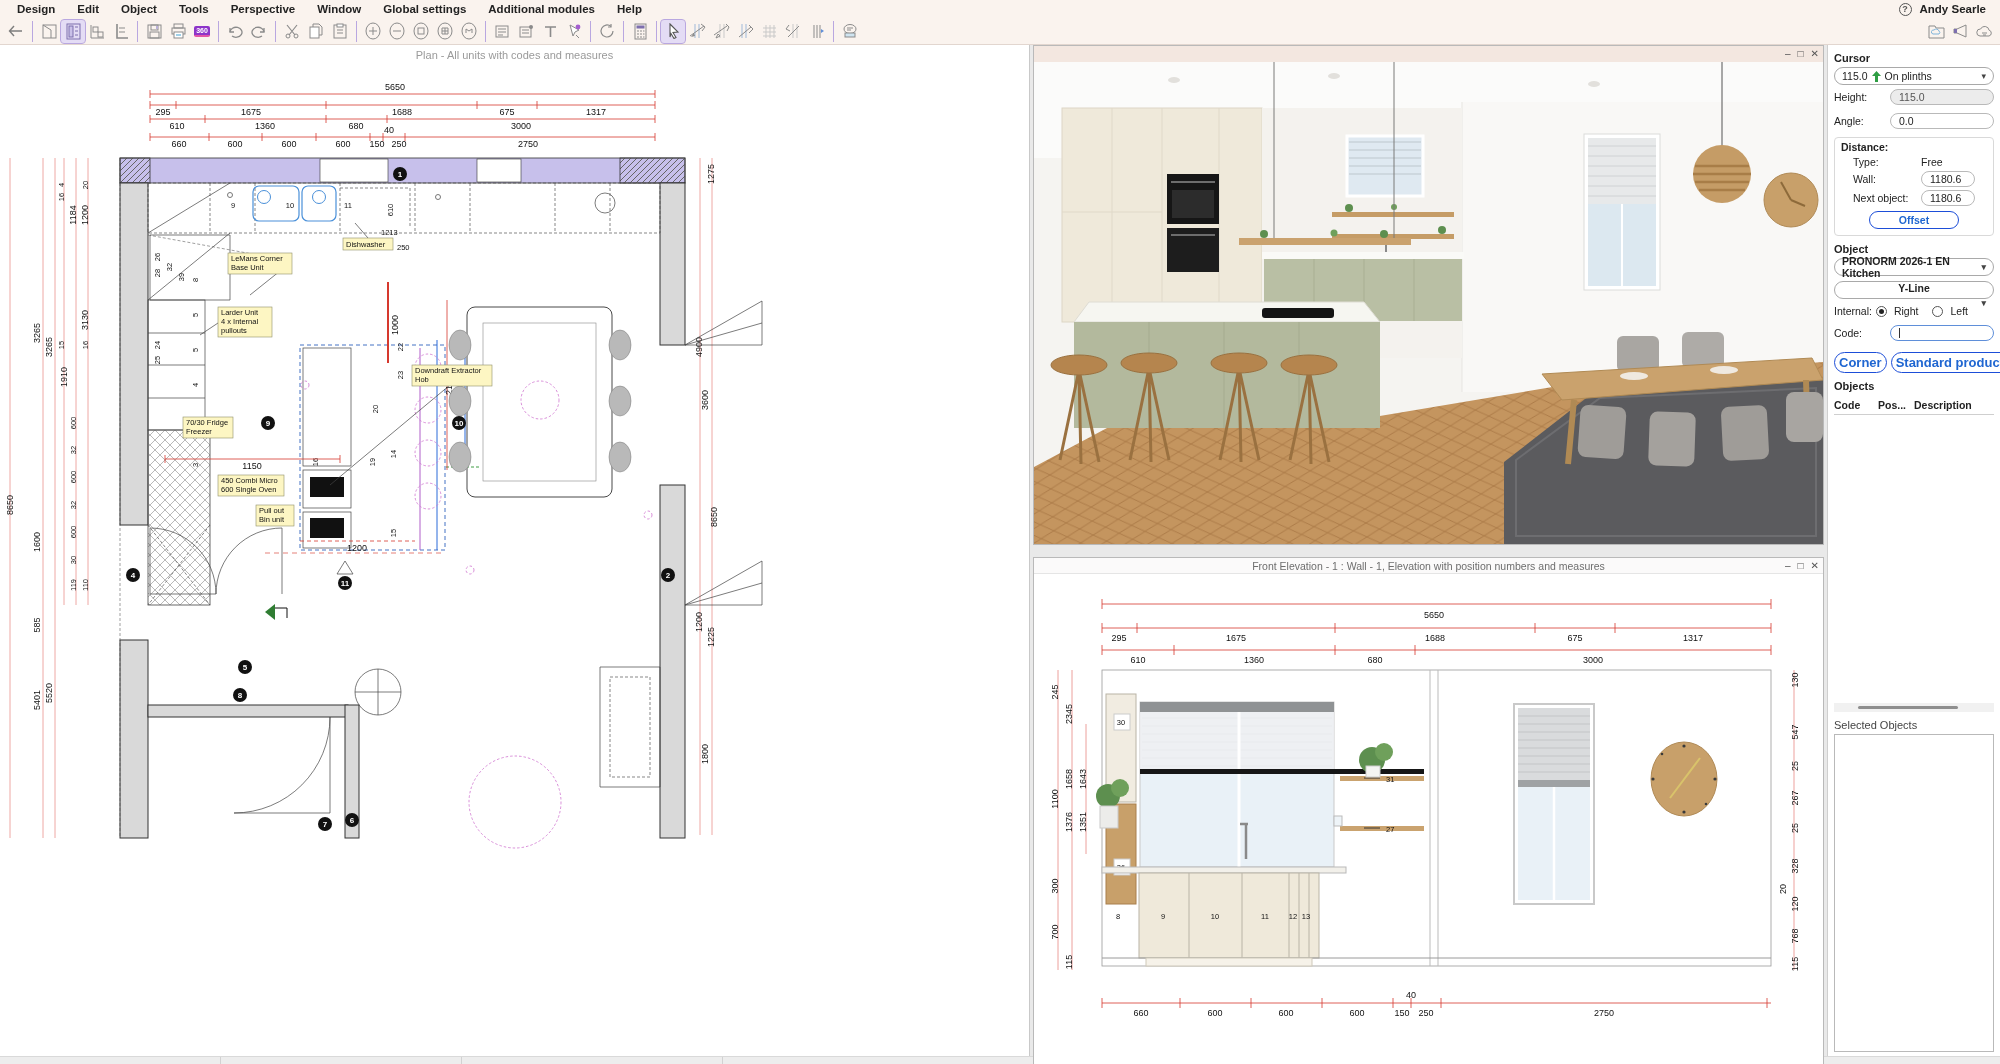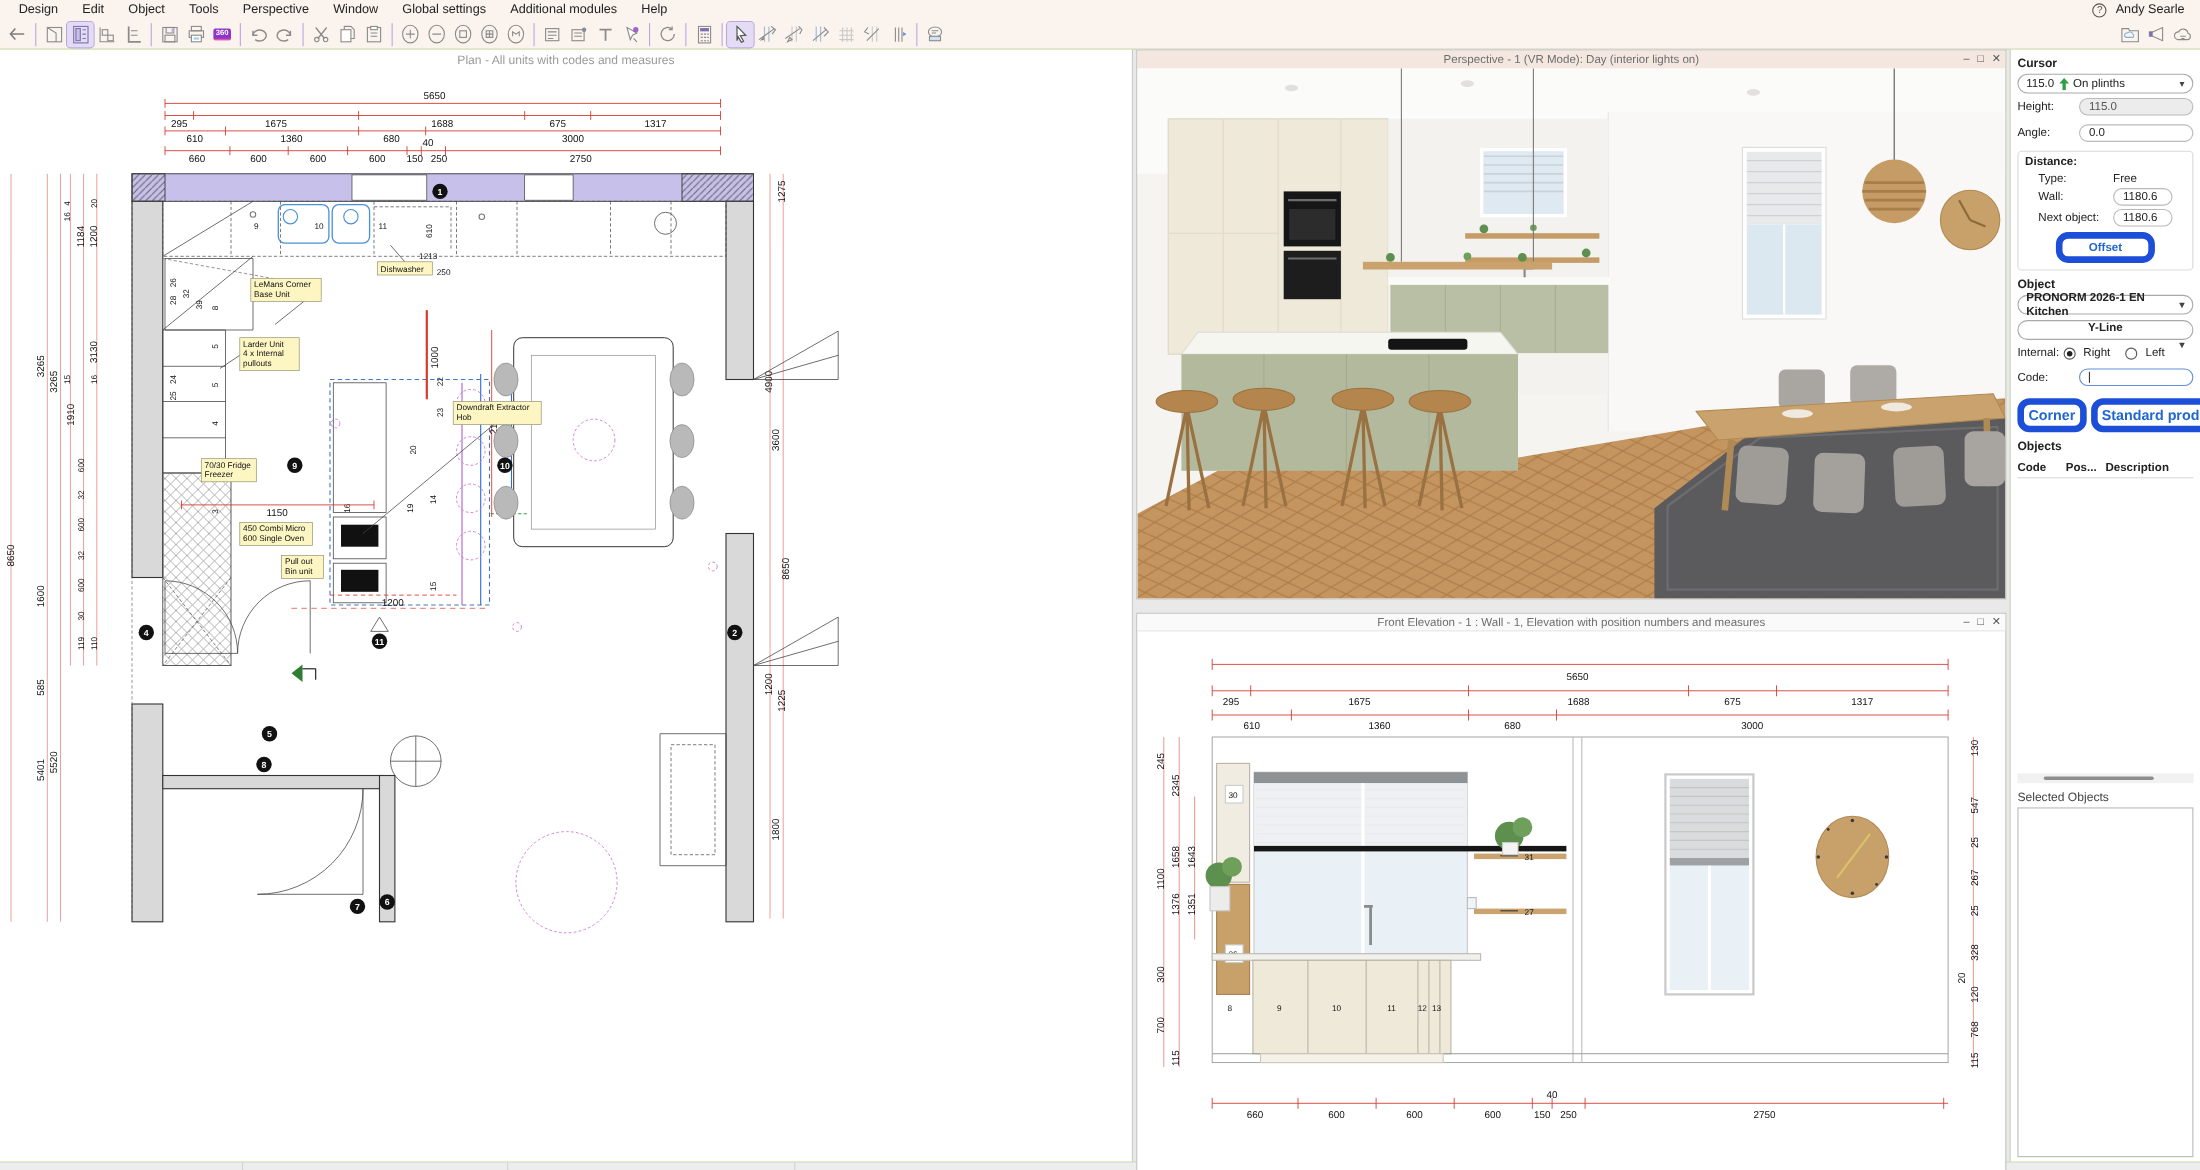--- a/index.html
+++ b/index.html
@@ -1,20 +1,20 @@
 <!DOCTYPE html>
 <html><head>
 <meta charset="utf-8">
 <style>
   * { margin:0; padding:0; box-sizing:border-box; }
   html,body { width:2000px; height:1064px; font-family:"Liberation Sans",sans-serif; background:#faf3ee; overflow:hidden; }
   .app { width:2000px; height:1064px; display:flex; flex-direction:column; }
 
   
-  .menubar { height:18px; display:flex; align-items:center; background:#faf3ee; font-size:11.5px; color:#222; padding-left:6px; }
+  .menubar { height:18px; display:flex; align-items:center; background:#faf3ee; font-size:11.5px; color:#222; padding-left:6px;font-weight:bold; }
   .menu-item { padding:0 11px; cursor:default; }
   .menubar .spacer { flex:1; }
   .user-zone { display:flex; align-items:center; gap:8px; padding-right:14px; font-size:11.5px; }
   .help-circle { width:13px; height:13px; border:1.2px solid #555; border-radius:50%; font-size:9px; display:flex; align-items:center; justify-content:center; color:#555; }
 
   
   .toolbar { height:27px; display:flex; align-items:center; background:#faf3ee; border-bottom:1px solid #e2d6cf; padding:0 4px; }
   .tbtn { width:24px; height:23px; display:flex; align-items:center; justify-content:center; border-radius:3px; color:#8b8b8b; }
   .tbtn svg { display:block; }
   .tbtn.sel { background:#e4dcf5; outline:1px solid #b9a7e0; }
@@ -44,21 +44,21 @@
   .sb-h { font-weight:bold; font-size:11px; margin:3px 0 3px; }
   .pill { border:1px solid #a9a9a9; border-radius:10px; height:18px; display:flex; align-items:center; padding:0 7px; background:#fff; gap:4px; }
   .pill .chev { margin-left:auto; color:#444; font-size:9px; }
   .row { display:flex; align-items:center; margin:4px 0; gap:4px; }
   .row .lbl { width:52px; }
   .in { border:1px solid #b9b9b9; border-radius:9px; height:16px; flex:1; display:flex; align-items:center; padding:0 8px; font-size:10.5px; }
   .in.dis { background:#ececec; color:#555; }
   .grp { border:1px solid #d9d9d9; border-radius:4px; padding:3px 6px 6px; margin:4px 0; }
   .grp .row { margin:3px 12px; }
   .grp .lbl { width:64px; }
-  .btn-blue { border:6px solid #1d4ed8; border-radius:11px; color:#1f66d1; font-weight:bold; text-align:center; padding:2px 10px; font-size:10.5px; background:#fff; }
+  .btn-blue { border:1px solid #1d4ed8; border-radius:11px; color:#1f66d1; font-weight:bold; text-align:center; padding:2px 10px; font-size:10.5px; background:#fff; }
   .offset-wrap { display:flex; justify-content:center; margin-top:5px; }
   .offset-wrap .btn-blue { width:90px; }
   .radio { width:11px; height:11px; border:1.2px solid #555; border-radius:50%; display:inline-flex; align-items:center; justify-content:center; margin-right:3px; }
   .radio.on::after { content:""; width:5px; height:5px; background:#222; border-radius:50%; }
   .btn2row { display:flex; gap:4px; margin:7px 0 4px; }
   .btn2row .btn-blue { flex:1; padding:2px 4px; font-size:13px; white-space:nowrap; }
   .obj-table-head { display:flex; font-weight:bold; border-bottom:1px solid #cfcfcf; padding:2px 0 3px; margin-top:2px; }
   .obj-table-head span:nth-child(1){ width:44px; }
   .obj-table-head span:nth-child(2){ width:36px; }
   .obj-list { flex:1; min-height:120px; position:relative; background:#fff; }
@@ -631,21 +631,20 @@
           <circle class="badge" cx="345" cy="538" r="7"></circle>
             <text class="bt" x="345" y="541">11</text>
         </g>
       </svg>
     </div>
 
     <div class="mdi">
 
       <div class="win" style="top:0; height:500px;">
         <div class="titlebar persp-title">
-          <span class="ttl">Perspective - 1 (VR Mode): Day (interior lights on)</span>
           <span class="winbtns">
             <span>–</span>
             <span>□</span>
             <span>✕</span>
           </span>
         </div>
         <svg viewBox="0 0 789 482" width="789" height="482">
           <defs>
             <pattern id="hb" width="26" height="14" patternUnits="userSpaceOnUse" patternTransform="rotate(-4)">
               <rect width="26" height="14" fill="#c4955f"></rect>

